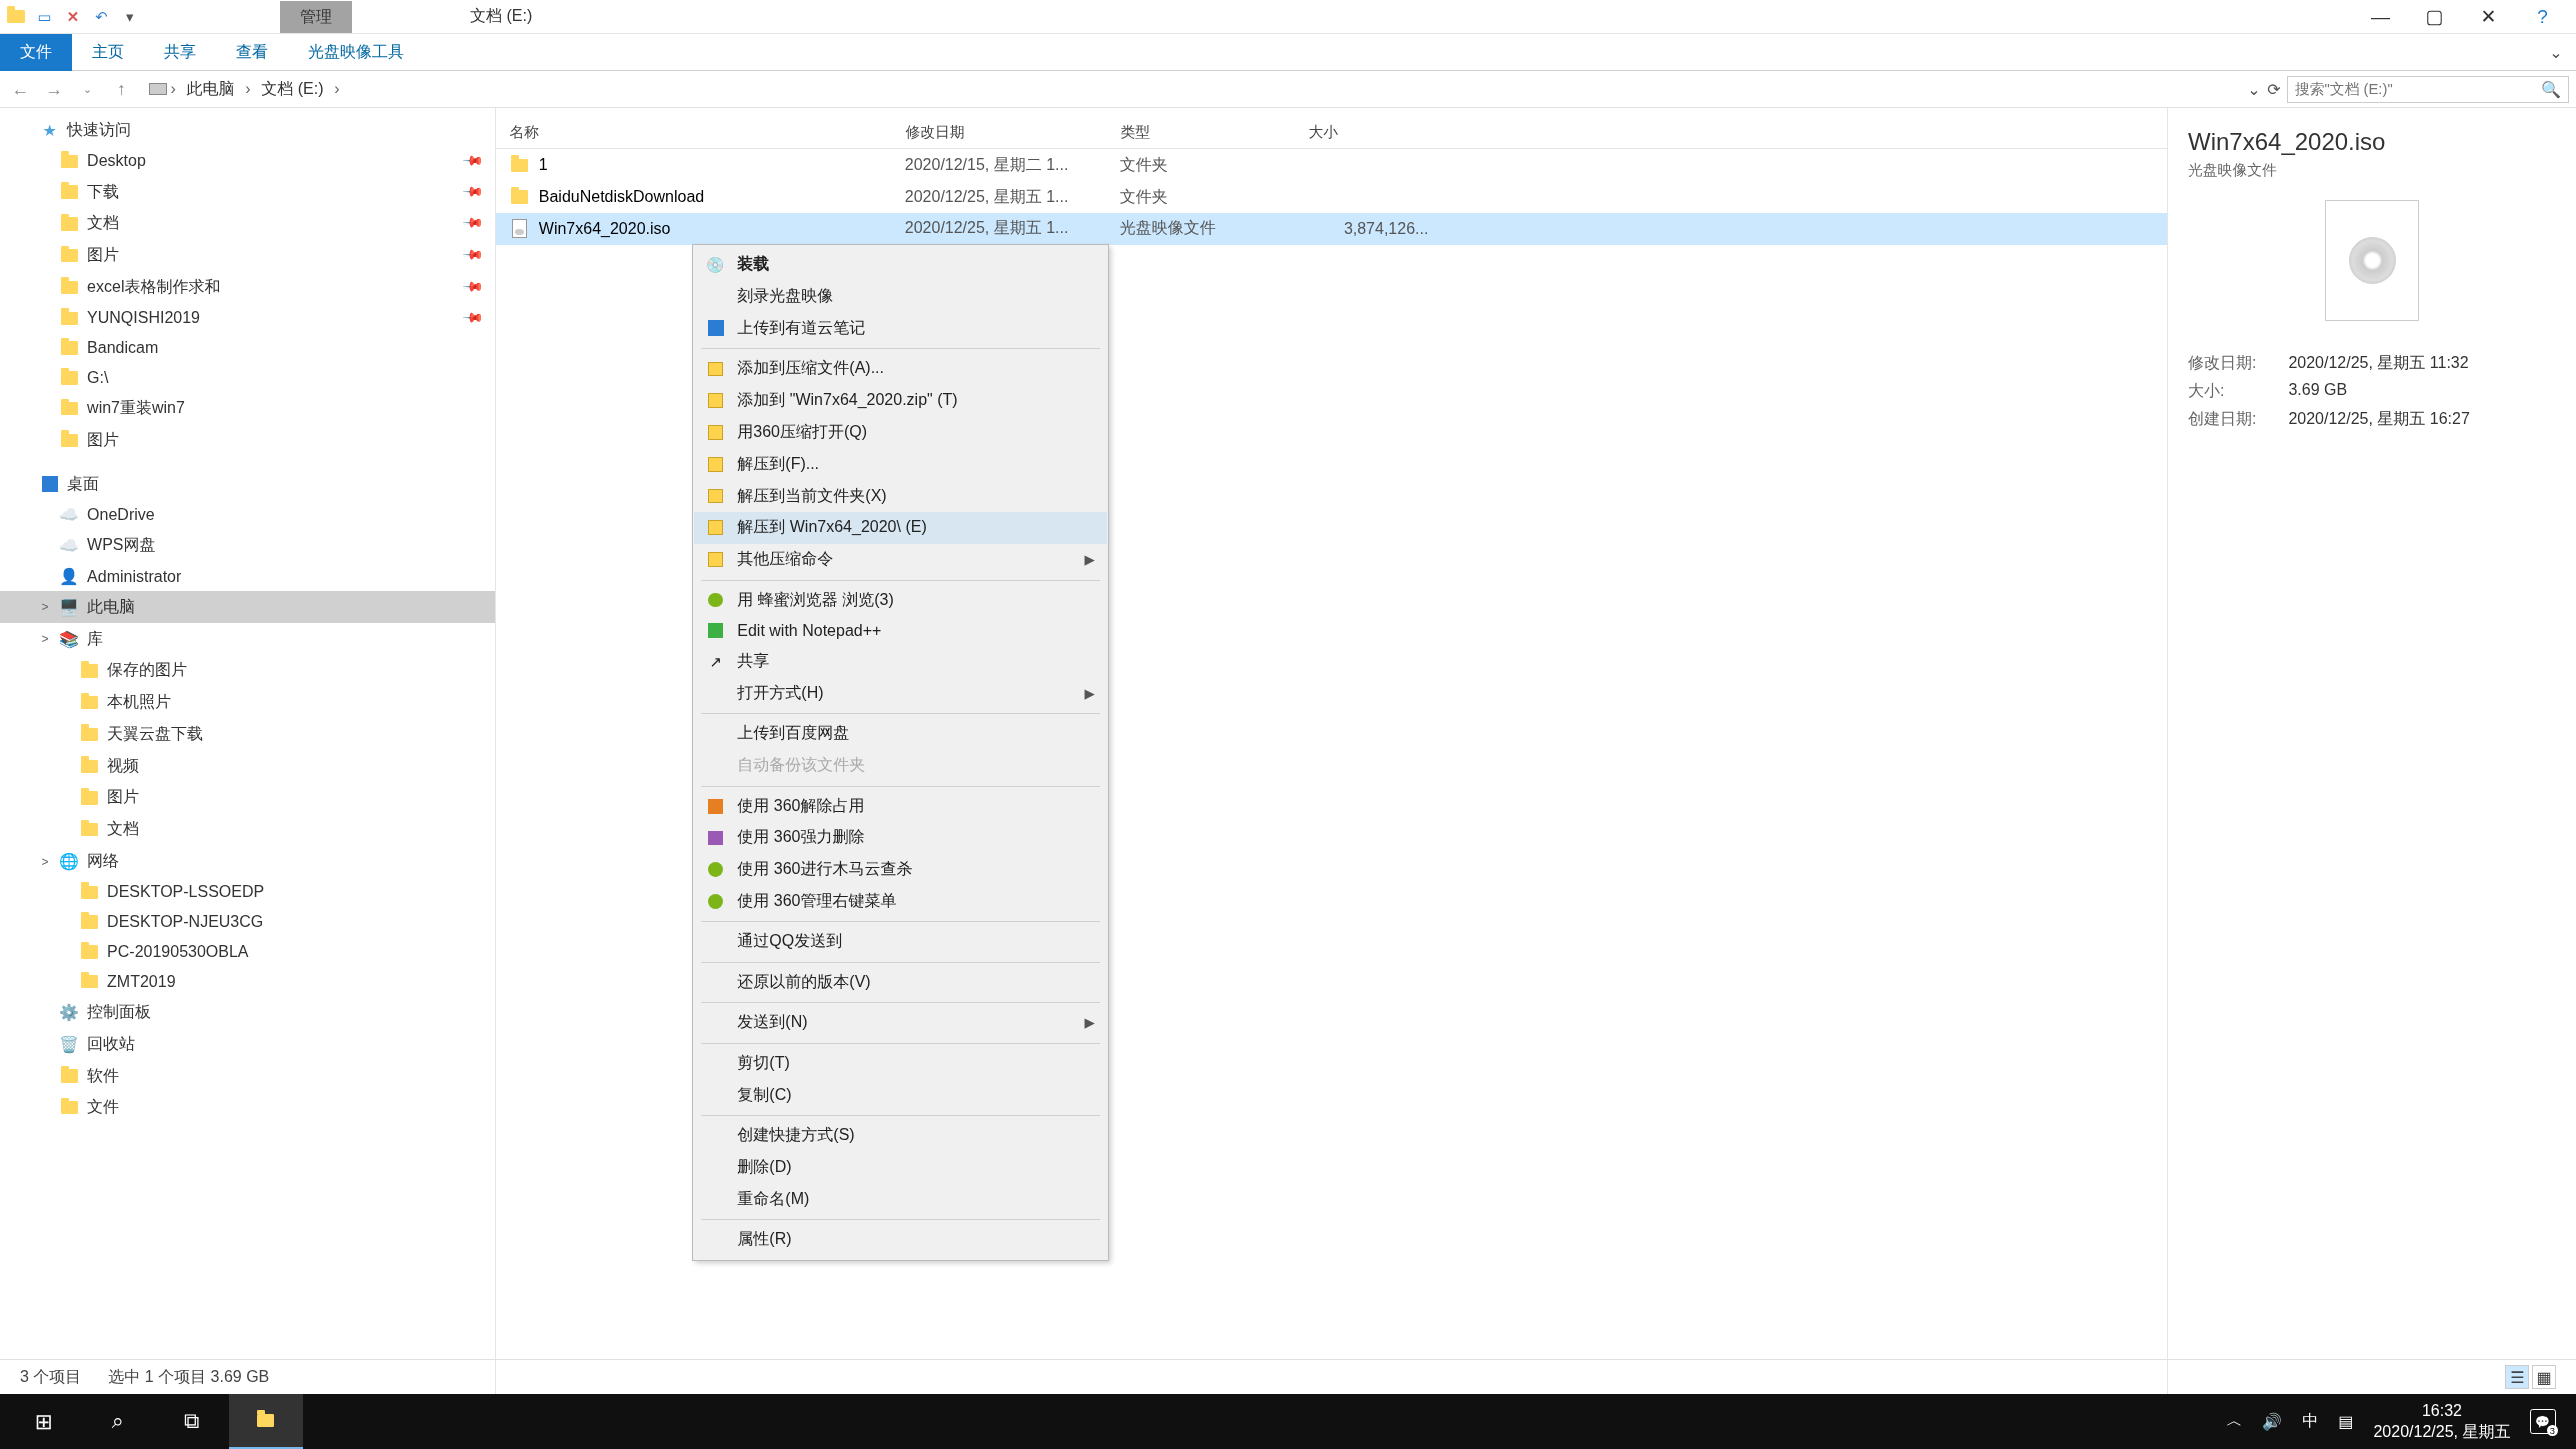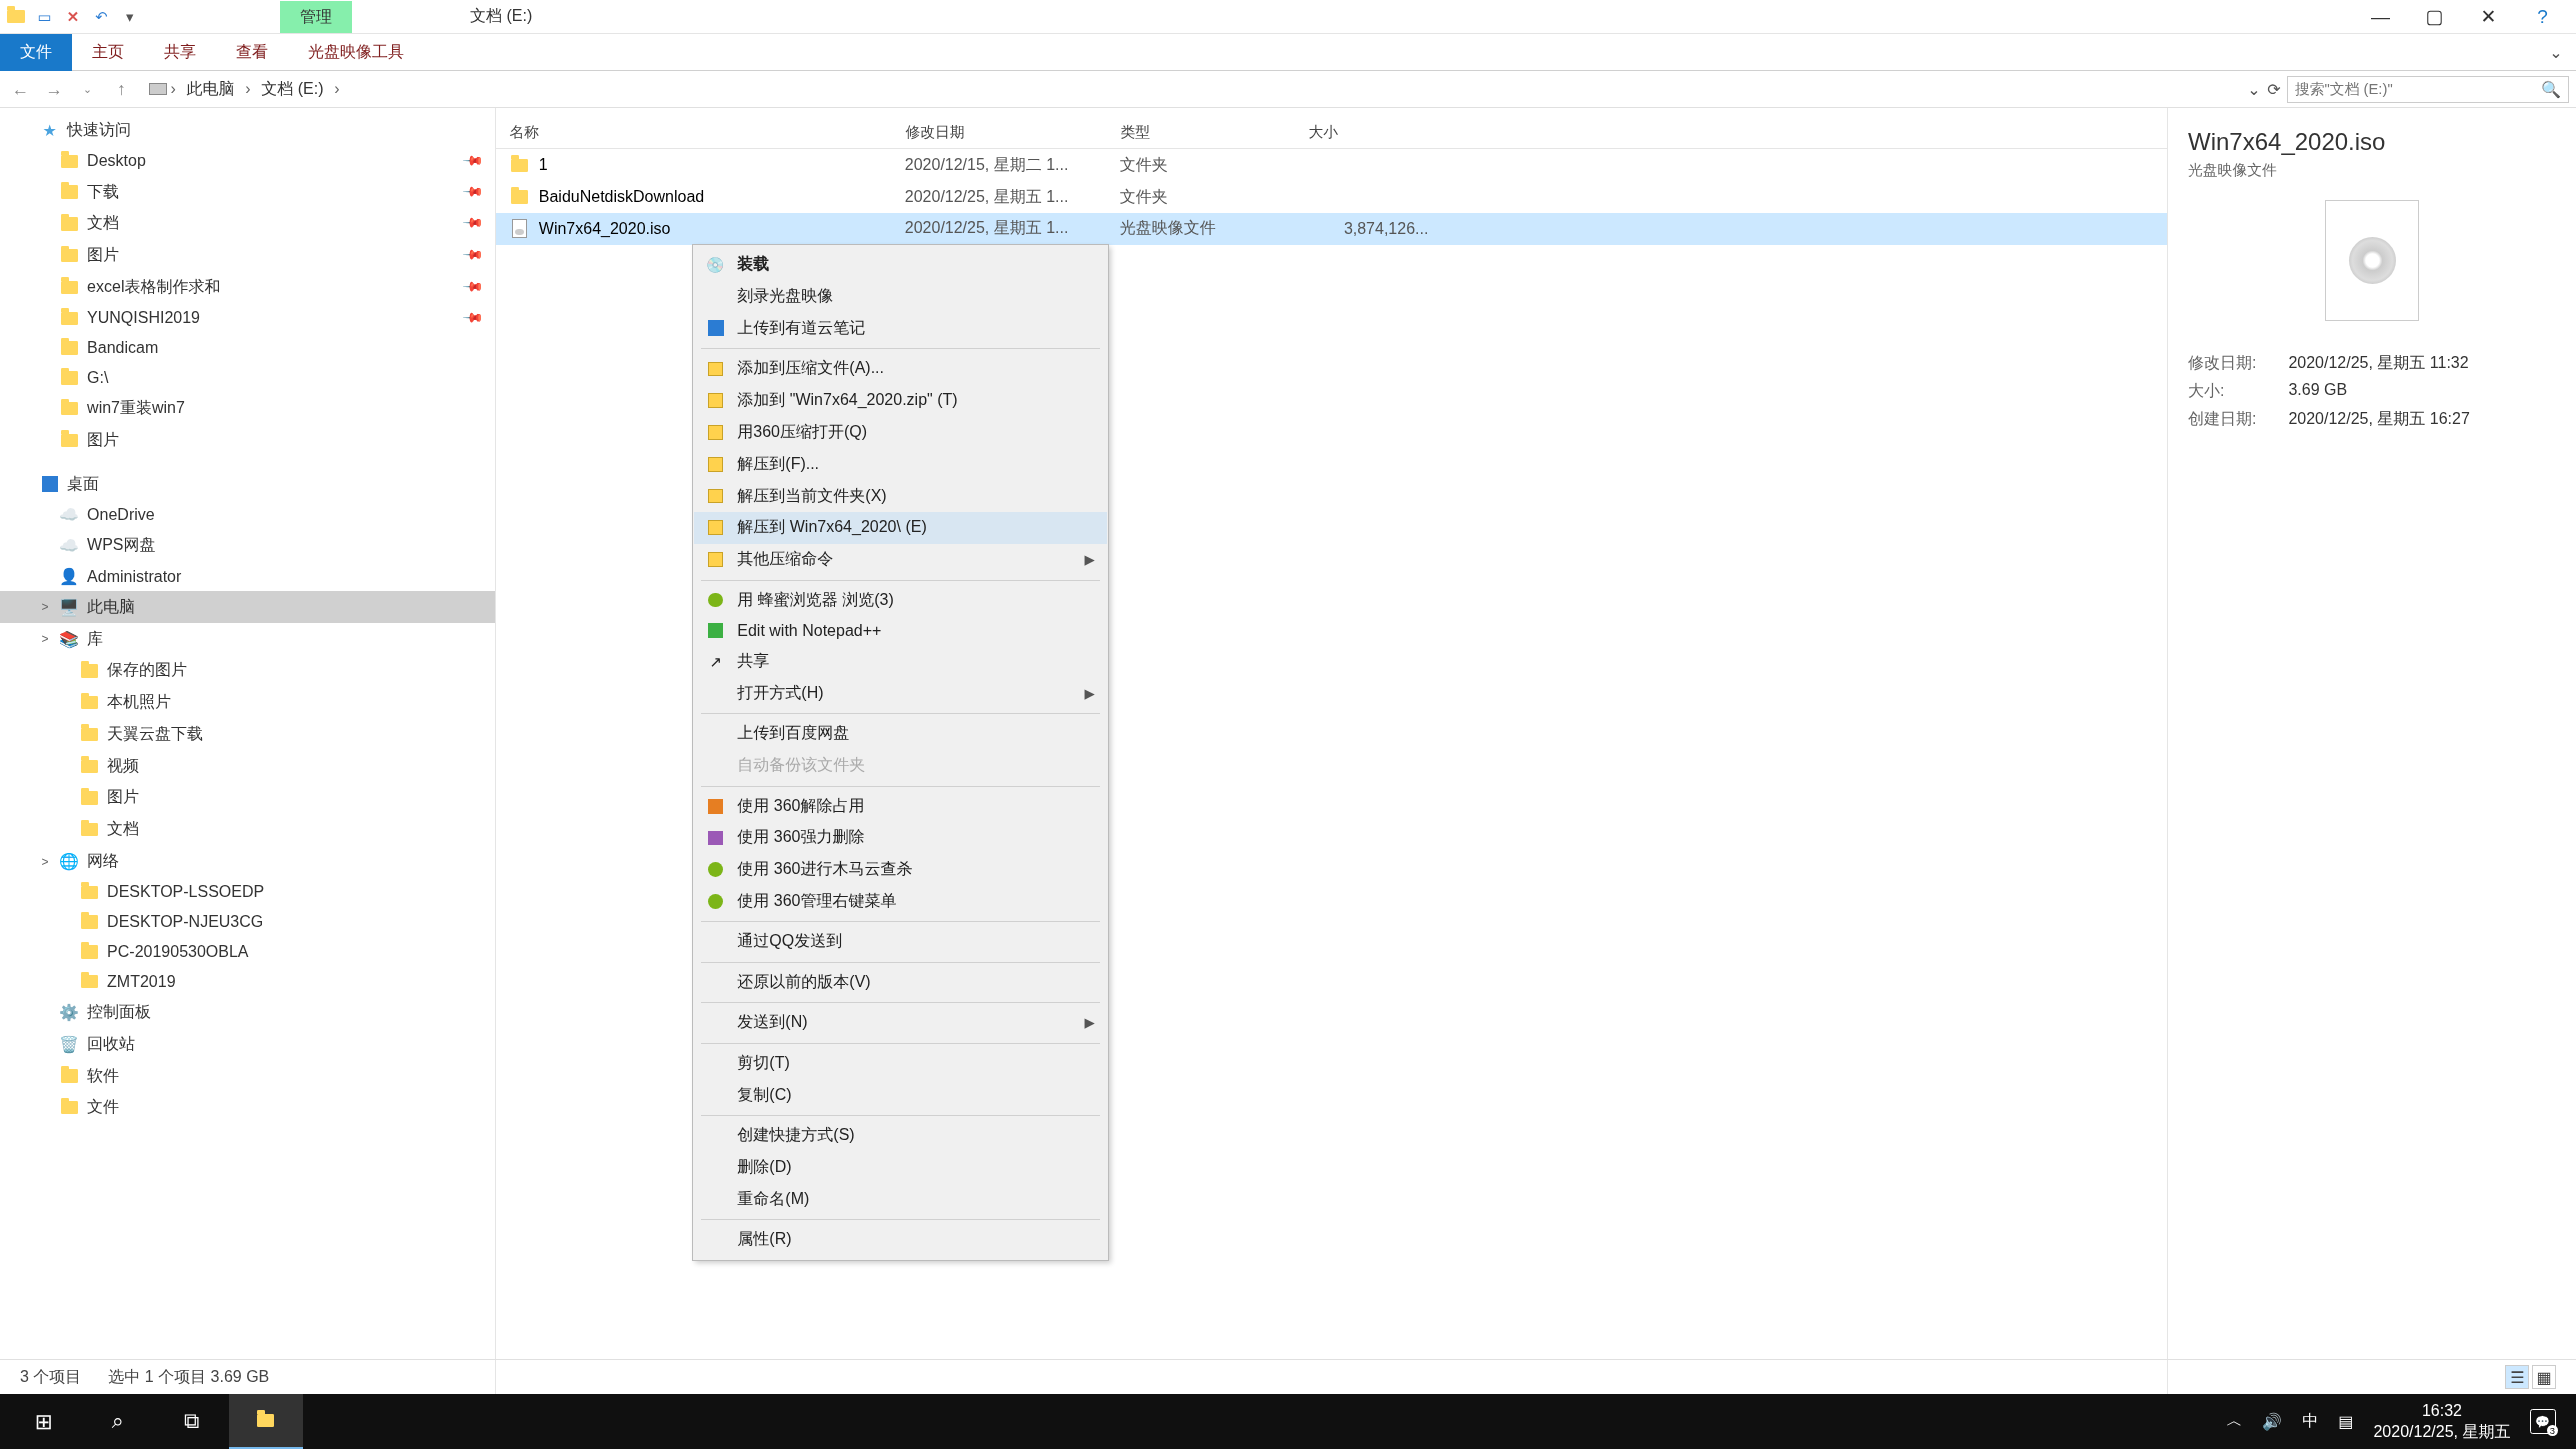--- a/index.html
+++ b/index.html
@@ -4,28 +4,28 @@
 <style>
 * { margin: 0; padding: 0; box-sizing: border-box; font-family: "Microsoft YaHei", "Segoe UI", sans-serif; font-size: 16px; }
 body { width: 2576px; height: 1449px; background: #fff; overflow: hidden; position: relative; }
 
 
 .titlebar { height: 34px; background: #fff; display: flex; align-items: center; border-bottom: 0.7px solid #e5e5e5; position: relative; }
 .qat { display: flex; align-items: center; padding: 0 6.7px; gap: 9.4px; }
 .qat .ic { width: 19px; height: 19px; display: flex; align-items: center; justify-content: center; font-size: 14.8px; }
 .tab-strip { display: flex; align-items: flex-end; height: 100%; margin-left: 134px; }
 .ribbon-tab-top { padding: 5.4px 20px; font-size: 16px; color: #333; position: relative; }
-.ribbon-tab-top.pink { background: #86efac; }
+.ribbon-tab-top.pink { background: #a3a3a3; }
 .titlebar-title { position: absolute; left: 470px; color: #333; }
 .win-controls { margin-left: auto; display: flex; gap: 27px; padding-right: 20px; }
 .win-controls .wc { width: 27px; height: 27px; display: flex; align-items: center; justify-content: center; font-size: 19px; color: #333; }
 
 
 .ribbon-row { height: 37px; background: #fff; display: flex; align-items: center; border-bottom: 0.7px solid #d0d0d0; }
-.ribbon-tab { padding: 8px 20px; font-size: 16px; color: #7f1d1d; }
+.ribbon-tab { padding: 8px 20px; font-size: 16px; color: #0369a1; }
 .ribbon-tab.file { background: #1979ca; color: #fff; }
 
 
 .addr-row { height: 37px; display: flex; align-items: center; padding: 0 6.7px; gap: 6.7px; border-bottom: 0.7px solid #e0e0e0; }
 .nav-btn { width: 27px; height: 27px; display: flex; align-items: center; justify-content: center; color: #888; font-size: 17.4px; }
 .breadcrumb { flex: 1; display: flex; align-items: center; padding: 0 6.7px; border: 0.7px solid transparent; gap: 4px; }
 .crumb { padding: 2.7px 6.7px; font-size: 16px; color: #333; }
 .crumb-sep { color: #666; }
 .addr-icons { display: flex; gap: 6.7px; align-items: center; }
 .search-box { width: 282px; height: 27px; border: 0.7px solid #ccc; display: flex; align-items: center; padding: 0 6.7px; color: #888; gap: 6.7px; }

